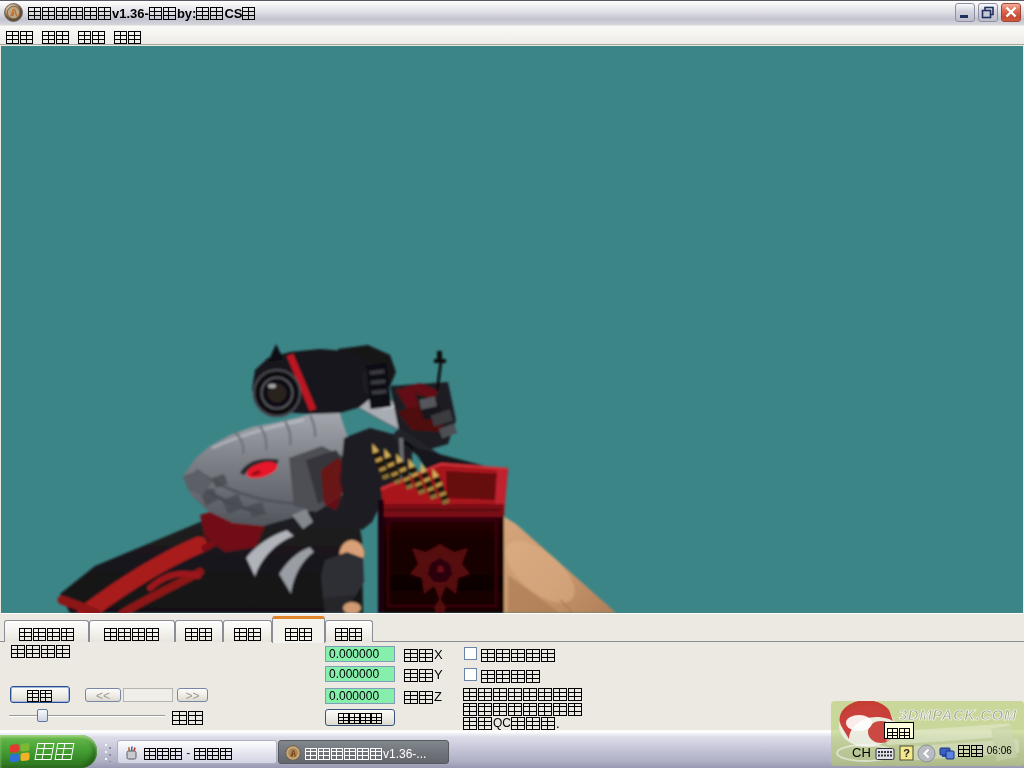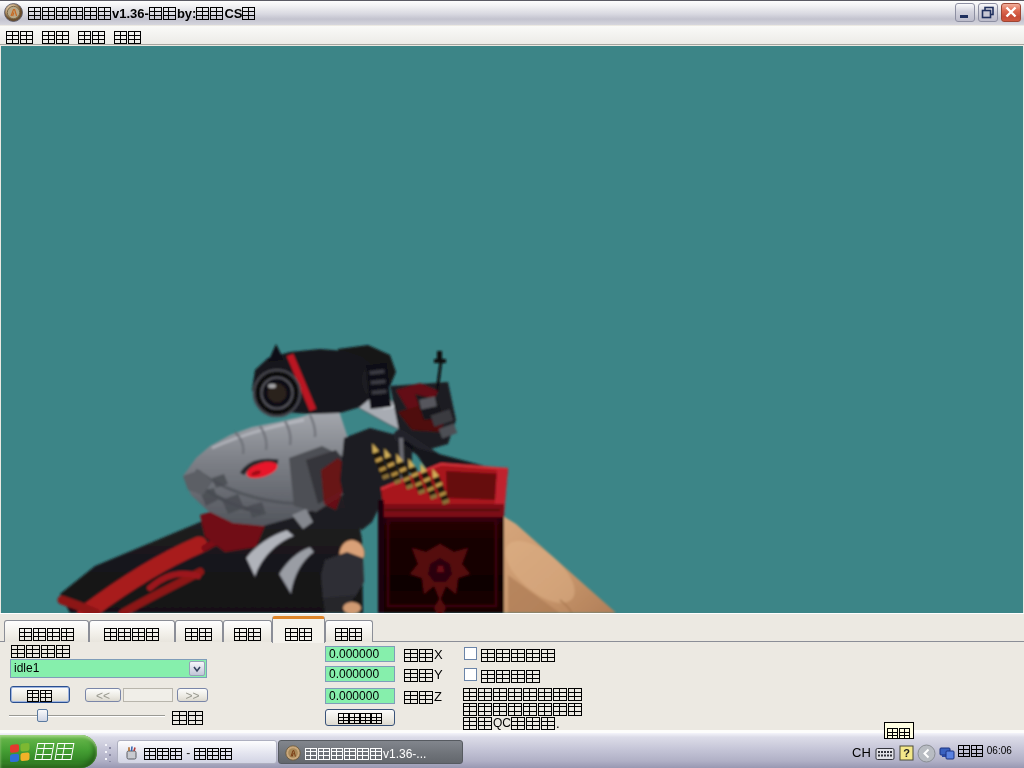--- a/index.html
+++ b/index.html
@@ -32,21 +32,21 @@
 #panel{left:0;top:613px;width:1024px;height:120px;background:#ece9e2;border-top:1px solid #fff}
 .tab{position:absolute;top:6px;height:22px;border:1px solid #8b8e97;border-bottom:none;border-radius:3px 3px 0 0;background:linear-gradient(#fefefe,#f2f0ea 60%,#e8e5dd);text-align:center;padding-top:4px}
 #tabline{position:absolute;left:0;top:27px;width:1024px;height:1px;background:#8b8e97}
 .fld{position:absolute;background:#86efac;border:1px solid #7f9db9;font-size:12px;padding:1px 3px;color:#000}
 .xpbtn{position:absolute;border:1px solid #7a86a8;border-radius:3px;background:linear-gradient(#fcfcfb,#eceae3 60%,#dcd9cf);text-align:center;font-size:12px}
 
 #task{left:0;top:733px;width:1024px;height:35px;background:linear-gradient(#f4f4fa 0%,#dcdce8 12%,#c6c6d8 45%,#b0b0c6 80%,#9898b2 100%)}
 #start{left:0;top:2px;width:97px;height:33px;border-radius:0 16px 16px 0;background:linear-gradient(#6cba4e 0%,#46a034 45%,#338426 80%,#429232 100%);box-shadow:inset 0 2px 3px #a6d888, inset -3px -3px 5px #256018}
 .tkb{position:absolute;top:7px;height:24px;border-radius:3px}
 #tk1{left:117px;width:160px;background:linear-gradient(#fdfdfe,#e2e3ee 60%,#d2d4e4);border:1px solid #aeb0c0}
-#tk2{left:278px;width:185px;background:linear-gradient(#82868d,#6e7278 60%,#63676d);border:1px solid #565a60}
+#tk2{left:278px;width:171px;background:linear-gradient(#82868d,#6e7278 60%,#63676d);border:1px solid #565a60}
 </style></head><body>
 <div id="scr">
 
   <div id="tbar" class="abs"></div>
   <div class="abs" id="ticon" style="left:4px;top:3px;width:19px;height:19px">
     <svg width="19" height="19">
         <defs>
           <radialGradient id="lg1" cx="40%" cy="35%">
             <stop offset="0%" stop-color="#f6ecd8"></stop>
             <stop offset="55%" stop-color="#cdb08a"></stop>
@@ -266,25 +266,20 @@
   <div id="panel" class="abs">
     <div id="tabline"></div>
     <div class="tab" style="left:4px;width:85px"><span class="k k13"></span><span class="k k13"></span><span class="k k13"></span><span class="k k13"></span></div>
     <div class="tab" style="left:89px;width:86px"><span class="k k13"></span><span class="k k13"></span><span class="k k13"></span><span class="k k13"></span></div>
     <div class="tab" style="left:175px;width:48px"><span class="k k13"></span><span class="k k13"></span></div>
     <div class="tab" style="left:223px;width:49px"><span class="k k13"></span><span class="k k13"></span></div>
     <div class="tab" style="left:272px;width:53px;top:2px;height:27px;padding-top:6px;background:#f4f2ec;border-top:3px solid #e0862a;z-index:3"><span class="k k13"></span><span class="k k13"></span></div>
     <div class="tab" style="left:325px;width:48px"><span class="k k13"></span><span class="k k13"></span></div>
 
     <div class="abs" style="left:11px;top:28px"><span class="k k14"></span><span class="k k14"></span><span class="k k14"></span><span class="k k14"></span></div>
-    <div class="fld" style="left:10px;top:45px;width:197px;height:19px">idle1
-      <div class="abs" style="right:1px;top:1px;width:16px;height:15px;border:1px solid #96a0b8;border-radius:2px;background:linear-gradient(#f6f7fa,#d6d9e6 60%,#c2c6d8)"><svg width="14" height="13">
-            <path d="M4 5 L7 9 L10 5" fill="none" stroke="#34435e" stroke-width="1.6"></path>
-          </svg></div>
-    </div>
     <div class="xpbtn" style="left:10px;top:72px;width:60px;height:17px;border:1px solid #2a4f8f;box-shadow:inset 0 0 0 1px #9eb4e0;padding-top:1px"><span class="k k12"></span><span class="k k12"></span></div>
     <div class="xpbtn" style="left:85px;top:74px;width:36px;height:14px;color:#9a9a90;padding-top:0">&lt;&lt;</div>
     <div class="abs" style="left:123px;top:74px;width:50px;height:14px;border:1px solid #b8b5ac;background:#f0eee8"></div>
     <div class="xpbtn" style="left:177px;top:74px;width:31px;height:14px;color:#9a9a90;padding-top:0">&gt;&gt;</div>
     <div class="abs" style="left:9px;top:101px;width:156px;height:2px;background:#9a9a94;border-bottom:1px solid #fff"></div>
     <div class="abs" style="left:37px;top:95px;width:11px;height:13px;border:1px solid #5a7aa0;border-radius:2px;background:linear-gradient(#f8f9fb,#cfd5e4)"></div>
     <div class="abs" style="left:172px;top:94px"><span class="k k14" style="width:15px;height:14px"></span><span class="k k14" style="width:15px;height:14px"></span></div>
 
 
     <div class="fld" style="left:325px;top:32px;width:70px;height:16px;padding-top:0">0.000000</div>
@@ -333,20 +328,35 @@
     <div class="tkb abs" id="tk2">
       <svg class="abs" style="left:6px;top:4px" width="16" height="16">
           <circle cx="8" cy="8" r="7.2" fill="#caa87c" stroke="#6a5838" stroke-width="0.8"></circle>
           <circle cx="8" cy="8" r="4.8" fill="#a88858"></circle>
           <path d="M6 11.5 L8 5.5 L8.8 5.5 L10.4 11.5 M8.3 8 L7.2 11.5" stroke="#7a3c14" stroke-width="1" fill="none"></path>
         </svg>
       <span class="abs" style="left:26px;top:5px;font-size:12px;color:#fff"><span class="kw k12" style="width:12px;height:12px;margin-right:1px"></span><span class="kw k12" style="width:12px;height:12px;margin-right:1px"></span><span class="kw k12" style="width:12px;height:12px;margin-right:1px"></span><span class="kw k12" style="width:12px;height:12px;margin-right:1px"></span><span class="kw k12" style="width:12px;height:12px;margin-right:1px"></span><span class="kw k12" style="width:12px;height:12px;margin-right:1px"></span><span style="vertical-align:middle">v1.36-...</span></span>
     </div>
   </div>
 
+  <div class="abs" id="wmark" style="left:831px;top:701px;width:193px;height:65px;background:rgba(180,204,108,0.6);border-radius:4px">
+    <svg width="193" height="65">
+      <ellipse cx="36" cy="25" rx="28" ry="21" fill="rgba(240,240,235,0.85)"></ellipse>
+      <path d="M12 28 A26 19 0 0 1 58 9 L62 20 A28 22 0 0 0 18 38 Z" fill="rgba(196,40,36,0.88)"></path>
+      <ellipse cx="50" cy="31" rx="13" ry="11" fill="rgba(198,44,40,0.85)"></ellipse>
+      <ellipse cx="28" cy="22" rx="13" ry="8" fill="rgba(255,255,255,0.9)"></ellipse>
+      <ellipse cx="34" cy="52" rx="28" ry="8" fill="none" stroke="rgba(250,250,245,0.55)" stroke-width="2"></ellipse>
+      <text x="68" y="19" font-size="15" font-weight="bold" font-style="italic" fill="#9aa18c" fill-opacity="0.85" stroke="#ffffff" stroke-width="0.6" letter-spacing="0.5">3DMPACK.COM</text>
+      <g opacity="0.5">
+          <rect x="55" y="27" width="125" height="13" rx="2" fill="#e8ecd8" transform="rotate(-4 115 33)"></rect>
+          <rect x="70" y="42" width="118" height="14" rx="2" fill="#dfe5cc" transform="rotate(-4 128 49)"></rect>
+          <path d="M160 28 L180 24 L186 56 L166 60 Z" fill="#d0d8b8"></path>
+        </g>
+    </svg>
+  </div>
 
     <div class="abs" style="left:838px;top:733px;width:186px;height:35px;z-index:6">
       <span class="abs" style="left:14px;top:12px;font-size:13px">CH</span>
       <svg class="abs" style="left:37px;top:13px" width="20" height="14">
         <rect x="1" y="2.5" width="18" height="11" rx="1.5" fill="#e2e2e8" stroke="#33343c"></rect>
         <g fill="#33343c">
           <rect x="3" y="5" width="2" height="2"></rect>
           <rect x="6" y="5" width="2" height="2"></rect>
           <rect x="9" y="5" width="2" height="2"></rect>
           <rect x="12" y="5" width="2" height="2"></rect>

